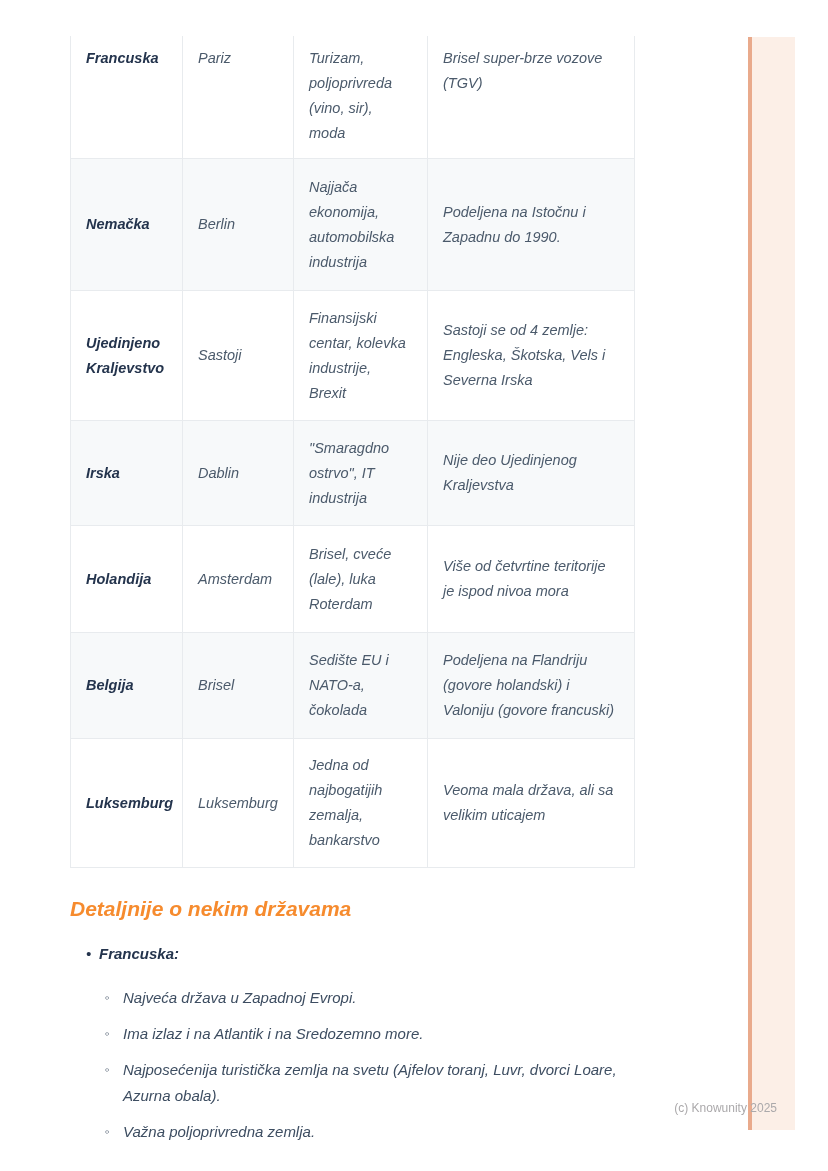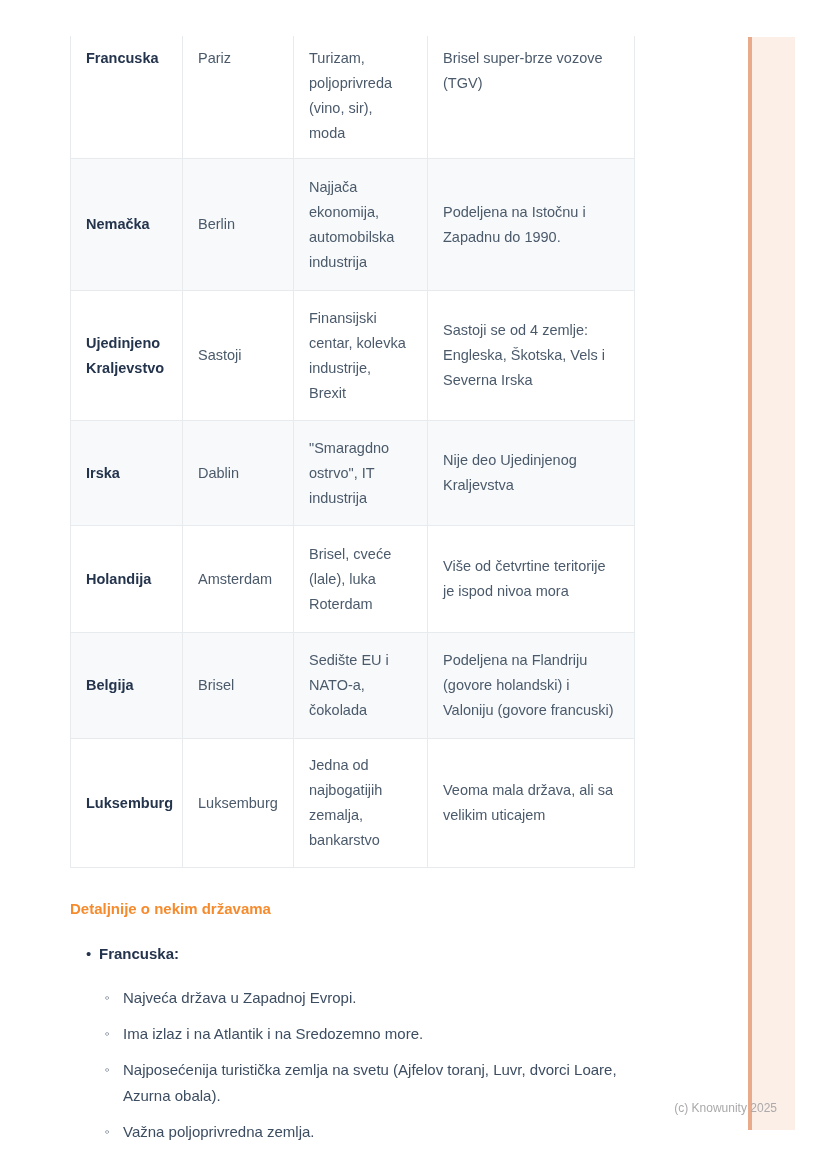--- a/index.html
+++ b/index.html
@@ -26,21 +26,21 @@
     position:absolute; left:752px; top:37px;
     width:43px; height:1093px;
     background:var(--stripe-band);
   }
   .stripe-line{
     position:absolute; left:748px; top:37px;
     width:4px; height:1093px;
     background:var(--stripe-line);
   }
   .content{
-    position:absolute; left:70px; top:36px; width:564px;
+    position:absolute; left:70px; top:36px; width:564px;font-style:italic;
   }
   table.countries-table{
     border-collapse:collapse;
     table-layout:fixed;
     width:564px;
     font-size:14.5px;
     line-height:25px;
     color:var(--text);
   }
   .countries-table td{
@@ -55,21 +55,21 @@
   .countries-table tr:nth-child(1){height:119px;}
   .countries-table tr:nth-child(2){height:132px;}
   .countries-table tr:nth-child(3){height:130px;}
   .countries-table tr:nth-child(4){height:105px;}
   .countries-table tr:nth-child(5){height:107px;}
   .countries-table tr:nth-child(6){height:106px;}
   .countries-table tr:nth-child(7){height:129px;}
 
   h2.section-heading{
     margin:26px 0 18px 0;
-    font-size:15px;
+    font-size:21px;
     line-height:29px;
     font-weight:bold;
     color:var(--accent);
   }
   .list-l1{
     display:flex;
     align-items:flex-start;
     font-size:15px;
     line-height:26px;
     color:var(--text-dark);

